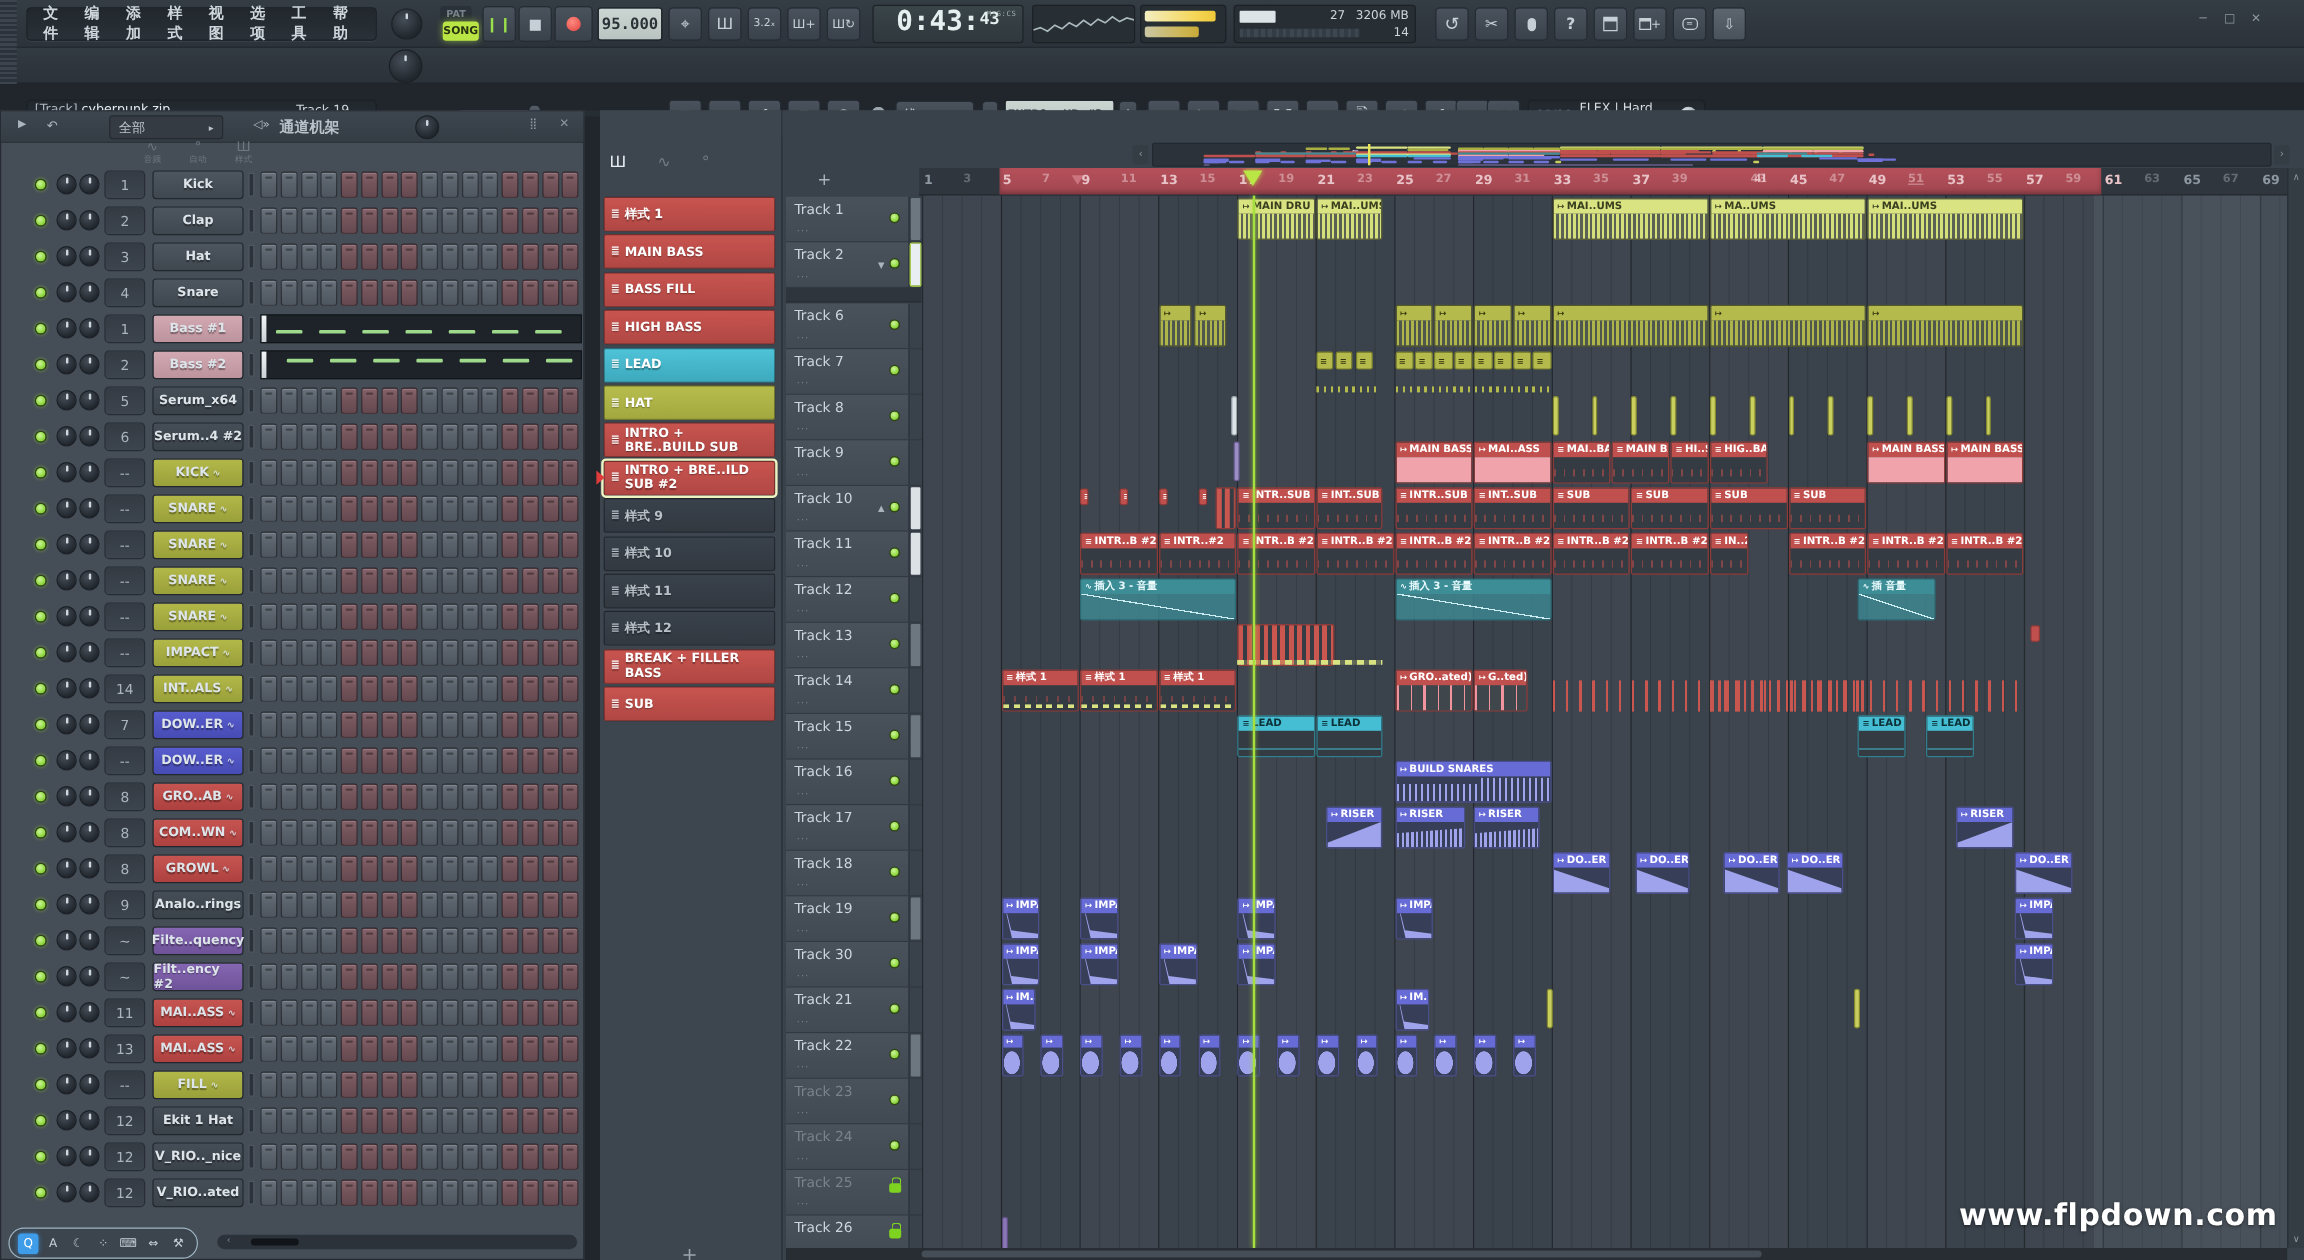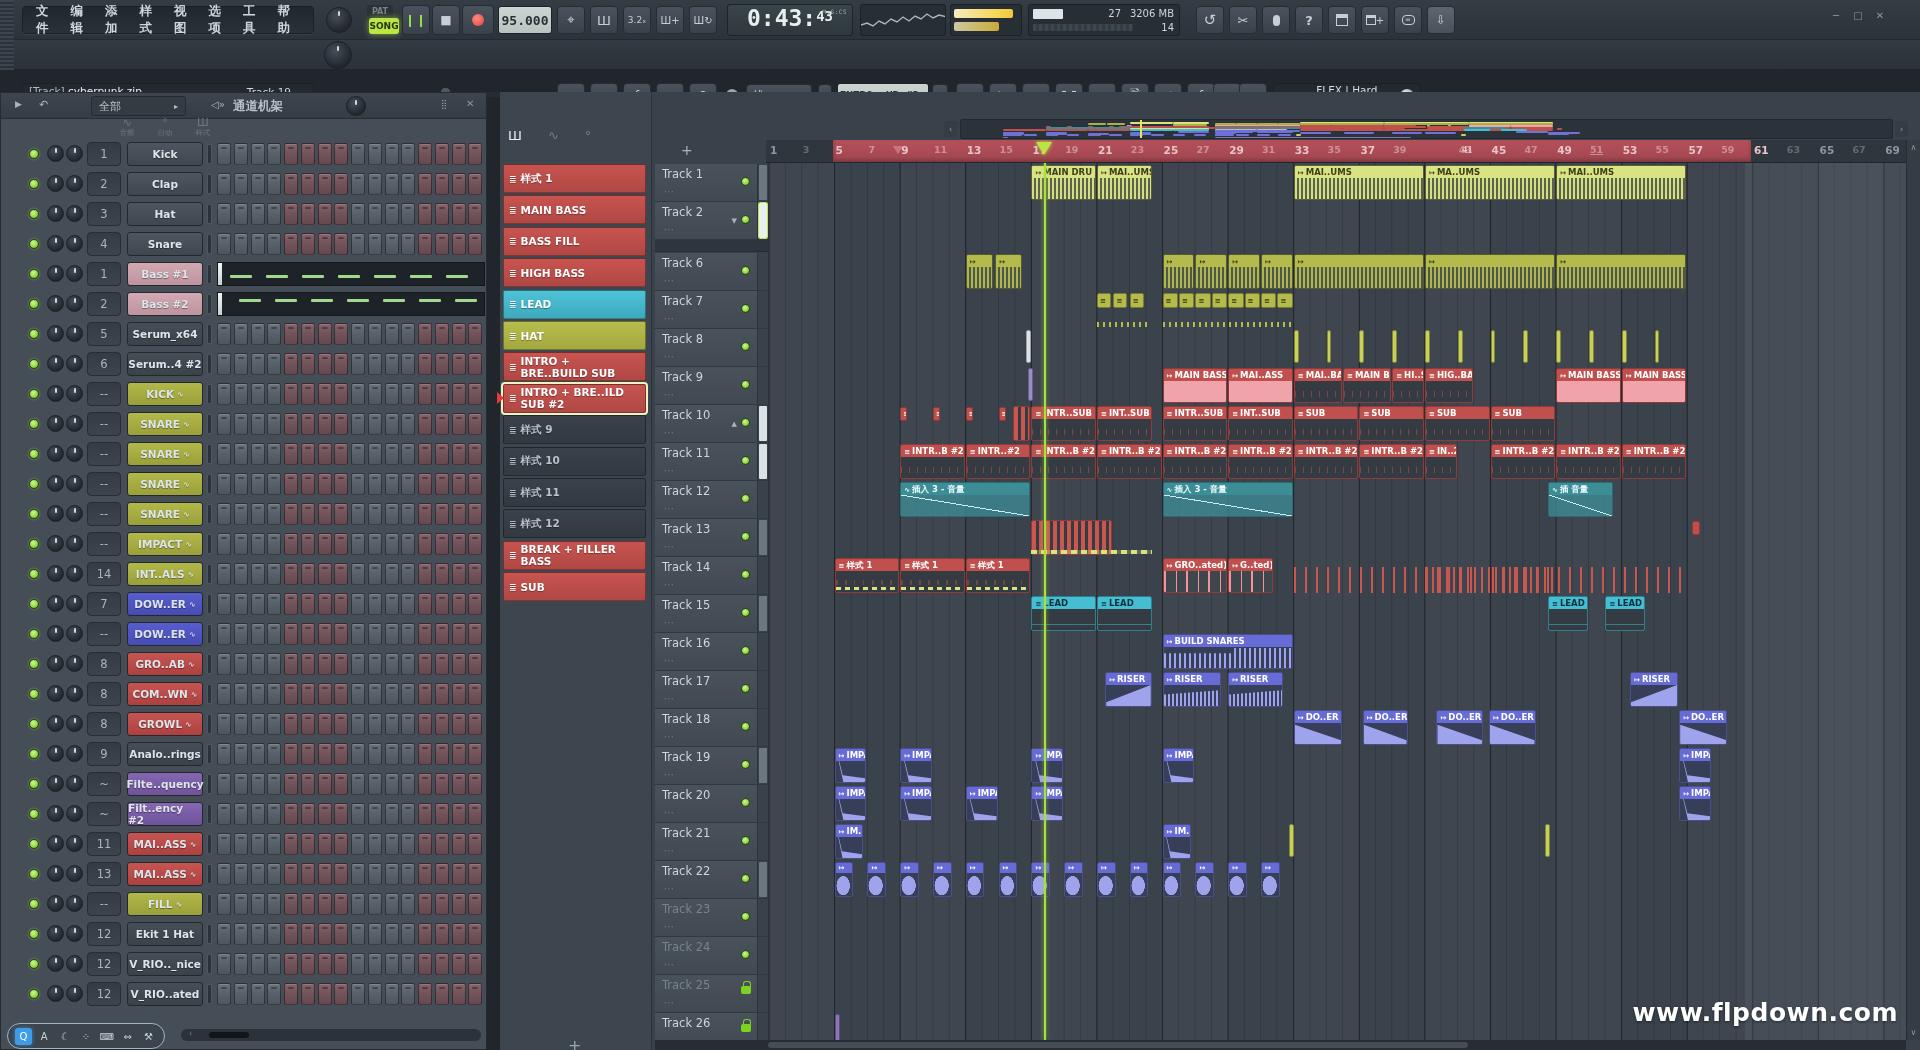--- a/index.html
+++ b/index.html
@@ -1533,21 +1533,21 @@
     <div class="lane" style="top: 584px;">
       <div class="lane-head">
         <div class="lane-name">Track 19</div>
         <div class="lane-dots">···</div>
         <span class="lane-led"></span>
       </div>
       <div class="lane-strip"></div>
     </div>
     <div class="lane" style="top: 622px;">
       <div class="lane-head">
-        <div class="lane-name">Track 20</div>
+        <div class="lane-name">Track 30</div>
         <div class="lane-dots">···</div>
         <span class="lane-led"></span>
       </div>
     </div>
     <div class="lane" style="top: 660px;">
       <div class="lane-head">
         <div class="lane-name">Track 21</div>
         <div class="lane-dots">···</div>
         <span class="lane-led"></span>
       </div>

